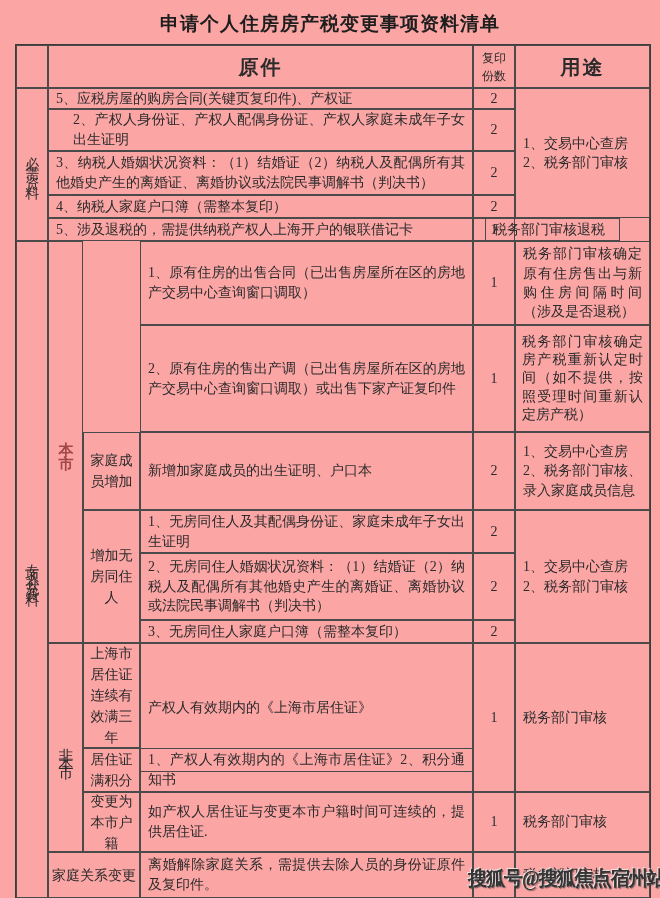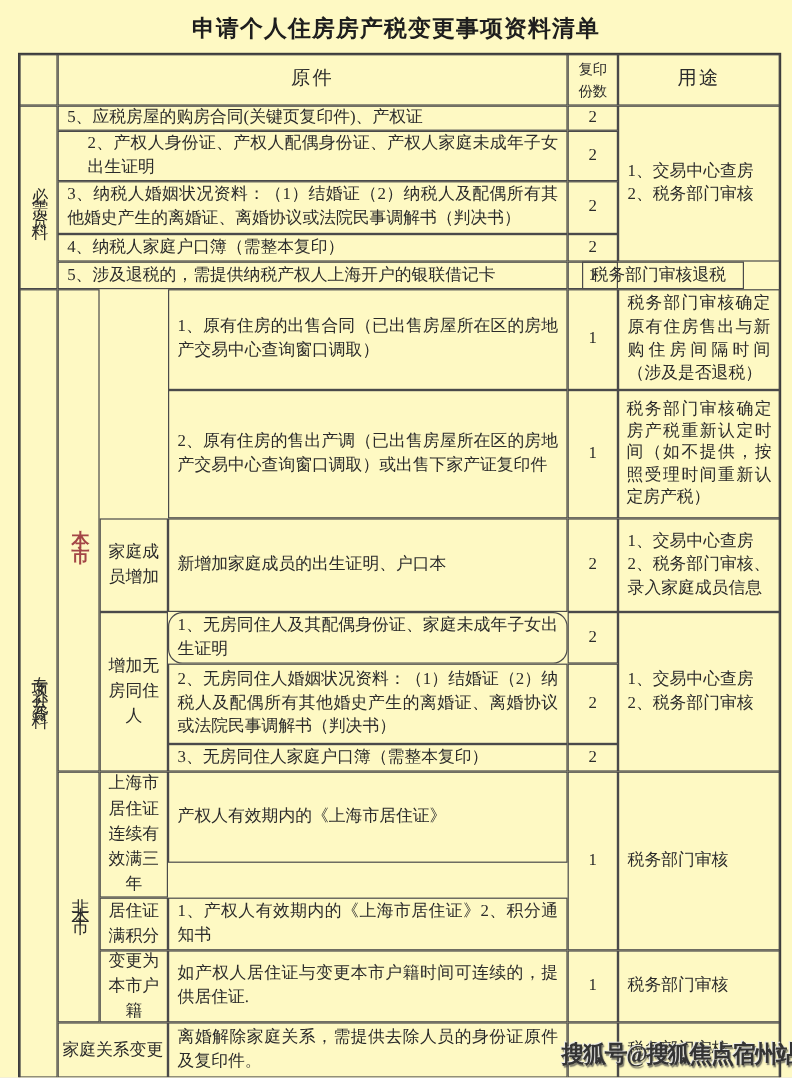--- a/index.html
+++ b/index.html
@@ -1,18 +1,18 @@
 <!DOCTYPE html>
 <html><head>
 <meta charset="utf-8">
 <style>
   html,body{margin:0;padding:0;background:#e9e8e4;}
   .page{
     position:relative;width:660px;height:898px;overflow:hidden;
-    background:#fef9c3;
+    background:#fca5a5;
     font-family:"Liberation Serif","DejaVu Serif",serif;
     color:#2b2b2b;
   }
   .doc-title{
     position:absolute;left:0;top:11px;width:660px;
     text-align:center;font-size:19px;font-weight:bold;color:#1e1e1e;
     letter-spacing:1px;
   }
   .frame{
     position:absolute;left:15px;top:44px;width:632px;height:852px;
@@ -25,21 +25,21 @@
   }
   .cell .txt{width:100%;word-break:break-all;}
   .content{padding:1px 7px;text-align:left;}
   .content .txt{text-align:justify;text-align-last:left;}
   .copies{justify-content:center;text-align:center;font-size:14px;}
   .copies .txt{text-align:center;}
   .usage{padding:2px 7px;font-size:14px;line-height:1.38;}
   .usage .txt{text-align:justify;text-align-last:left;}
   .usage.centered .txt{text-align:left;}
   .usage.tight{line-height:1.30;padding:1px 6px;}
-  .hdr{justify-content:center;font-size:16px;font-weight:normal;letter-spacing:2px;}
+  .hdr{justify-content:center;font-size:20px;font-weight:bold;letter-spacing:2px;}
   .hdr .txt{text-align:center;}
   .hdr.small{font-size:12px;font-weight:normal;letter-spacing:0;line-height:1.5;padding:0 6px;}
   .catlabel{justify-content:center;padding:1px 3px;line-height:1.5;}
   .catlabel .txt{text-align:center;}
   .vlabel{
     justify-content:center;
     writing-mode:vertical-lr;text-orientation:upright;
     font-size:14px;
   }
   .vlabel .txt{width:auto;text-align:center;}
@@ -167,21 +167,21 @@
     <div class="txt">
       <div class="usageline">1、交易中心查房</div>
       <div class="usageline">2、税务部门审核、录入家庭成员信息</div>
     </div>
   </div>
 
   <div class="cell catlabel" style="left:83px;top:510px;width:57px;height:133px;">
       <span class="txt">增加无房同住人</span>
     </div>
 
-  <div class="cell content" style="left:140px;top:510px;width:333px;height:43px;border-radius:12px;">
+  <div class="cell content" style="left:140px;top:510px;width:333px;height:43px;">
       <span class="txt">1、无房同住人及其配偶身份证、家庭未成年子女出生证明</span>
     </div>
   <div class="cell copies" style="left:473px;top:510px;width:42px;height:43px;">
       <span class="txt">2</span>
     </div>
 
   <div class="cell content" style="left:140px;top:553px;width:333px;height:67px;">
       <span class="txt">2、无房同住人婚姻状况资料：（1）结婚证（2）纳税人及配偶所有其他婚史产生的离婚证、离婚协议或法院民事调解书（判决书）</span>
     </div>
   <div class="cell copies" style="left:473px;top:553px;width:42px;height:67px;">
@@ -202,21 +202,21 @@
     </div>
   </div>
 
   <div class="cell vlabel v-nonlocal" style="left:48px;top:643px;width:35px;height:209px;">
       <span class="txt">非本市</span>
     </div>
 
   <div class="cell catlabel" style="left:83px;top:643px;width:57px;height:105px;align-items:center;">
       <span class="txt">上海市居住证连续有效满三年</span>
     </div>
-  <div class="cell content" style="left:140px;top:643px;width:333px;height:76px;">
+  <div class="cell content" style="left:140px;top:643px;width:333px;height:129px;">
       <span class="txt">产权人有效期内的《上海市居住证》</span>
     </div>
 
   <div class="cell catlabel" style="left:83px;top:748px;width:57px;height:44px;">
       <span class="txt">居住证满积分</span>
     </div>
   <div class="cell content" style="left:140px;top:748px;width:333px;height:44px;">
       <span class="txt">1、产权人有效期内的《上海市居住证》2、积分通知书</span>
     </div>
 

